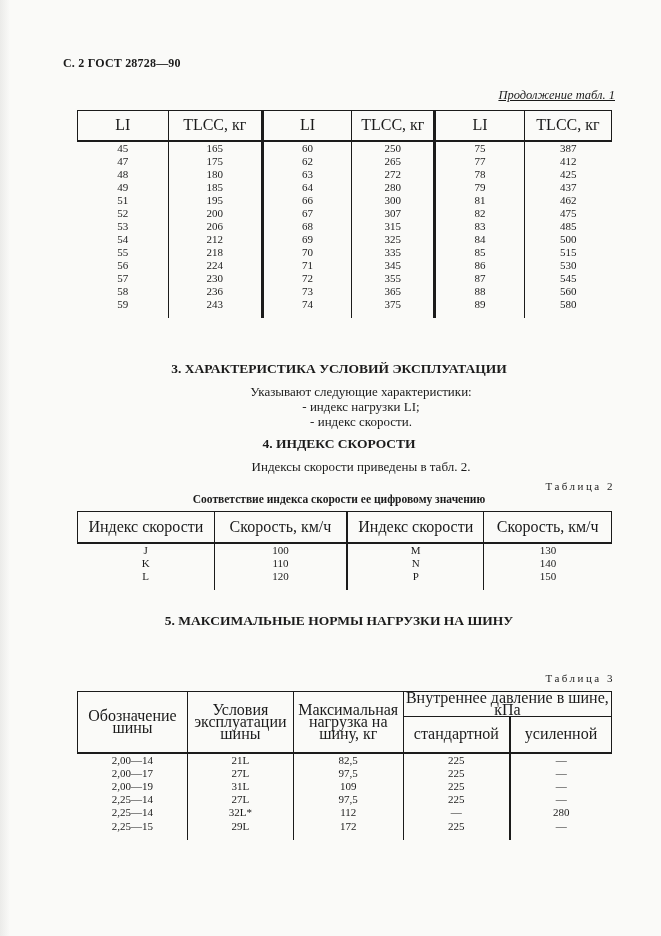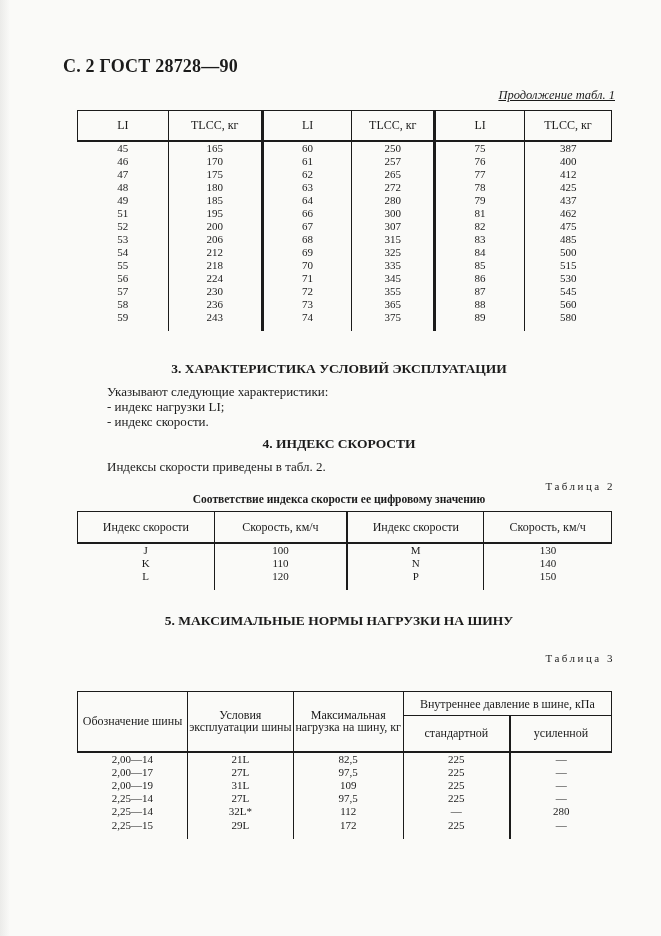--- a/index.html
+++ b/index.html
@@ -12,27 +12,27 @@
   body{
     width:661px;height:936px;overflow:hidden;
     background:var(--bg);
     font-family:"Liberation Serif","DejaVu Serif",serif;
     color:var(--ink);
   }
   .page{position:relative;width:661px;height:936px;}
   .edge-shade{position:absolute;left:0;top:0;width:10px;height:936px;
     background:linear-gradient(90deg,#ebebe9,rgba(250,250,248,0));}
 
-  .doc-header{position:absolute;left:63px;top:56px;font-weight:bold;font-size:18px;letter-spacing:.2px;}
+  .doc-header{position:absolute;left:63px;top:56px;font-weight:bold;font-size:12px;letter-spacing:.2px;}
   .continuation{position:absolute;right:46px;top:88px;font-style:italic;font-size:12.5px;text-decoration:underline;}
 
   table{border-collapse:collapse;table-layout:fixed;position:absolute;}
   th,td{padding:0;text-align:center;vertical-align:middle;font-weight:normal;}
   td{font-size:11px;height:13px;line-height:13px;}
-  th{font-size:12px;line-height:12px;}
+  th{font-size:16px;line-height:12px;}
   tbody tr:first-child td{border-top:2.5px solid var(--line);margin-top:48px;}
   tbody tr:last-child td{padding-bottom:7px;}
 
   
   .t1{left:77px;top:110px;width:535px;border-top:1px solid var(--line);}
   .t1 th{height:30px;}
   .t1 th:first-child{border-left:1px solid var(--line);}
   .t1 th:last-child{border-right:1px solid var(--line);}
   .t1 th:nth-child(2),.t1 td:nth-child(2){border-left:1px solid var(--line);}
   .t1 th:nth-child(3),.t1 td:nth-child(3){border-left:3px solid var(--line);}
@@ -41,28 +41,28 @@
   .t1 th:nth-child(6),.t1 td:nth-child(6){border-left:1px solid var(--line);}
   .t1 col.c1{width:17.0%}.t1 col.c2{width:17.6%}.t1 col.c3{width:16.8%}
   .t1 col.c4{width:15.5%}.t1 col.c5{width:16.8%}.t1 col.c6{width:16.3%}
 
   .h-sec{position:absolute;left:63px;width:552px;text-align:center;font-weight:bold;font-size:13.5px;}
   .s3{top:361px;}
   .s4{top:436px;}
   .s5{top:613px;}
 
   .para-block{position:absolute;left:63px;width:552px;font-size:13px;}
-  .para-block p{margin:0;line-height:15.2px;text-indent:44px;}
+  .para-block p{margin:0;line-height:15.2px;text-indent:44px;text-align:center;}
   .pb3{top:384px;}
   .pb4{top:459px;}
   .pb5{top:636px;text-align:justify;}
 
   .tbl-label{position:absolute;right:46px;font-size:11px;letter-spacing:2.5px;}
   .l2{top:480px;}
-  .l3{top:652px;}
+  .l3{top:672px;}
 
   .t2-title{position:absolute;left:63px;top:493px;width:552px;text-align:center;font-weight:bold;font-size:11.5px;}
 
   
   .t2{left:77px;top:511px;width:535px;border-top:1px solid var(--line);}
   .t2 th{height:31px;}
   .t2 th:first-child{border-left:1px solid var(--line);}
   .t2 th:last-child{border-right:1px solid var(--line);}
   .t2 th:nth-child(2),.t2 td:nth-child(2){border-left:1.5px solid var(--line);}
   .t2 th:nth-child(3),.t2 td:nth-child(3){border-left:2px solid var(--line);}
@@ -119,28 +119,20 @@
     <tbody>
         <tr>
           <td>45</td>
           <td>165</td>
           <td>60</td>
           <td>250</td>
           <td>75</td>
           <td>387</td>
         </tr>
         <tr>
-          <td>46</td>
-          <td>170</td>
-          <td>61</td>
-          <td>257</td>
-          <td>76</td>
-          <td>400</td>
-        </tr>
-        <tr>
           <td>47</td>
           <td>175</td>
           <td>62</td>
           <td>265</td>
           <td>77</td>
           <td>412</td>
         </tr>
         <tr>
           <td>48</td>
           <td>180</td>

